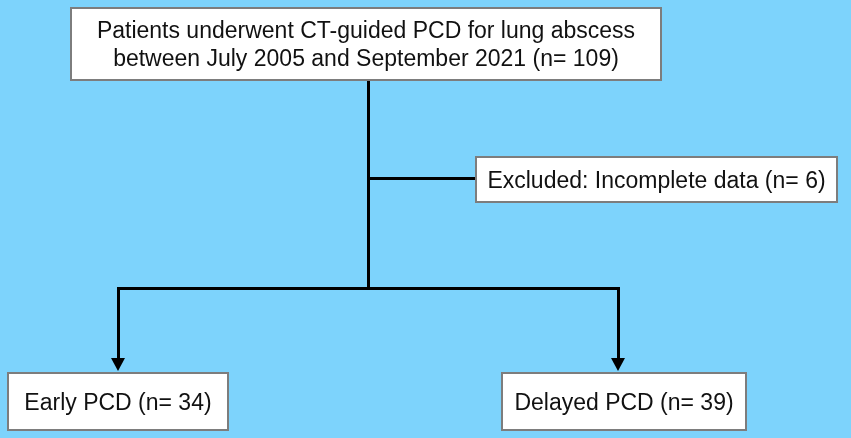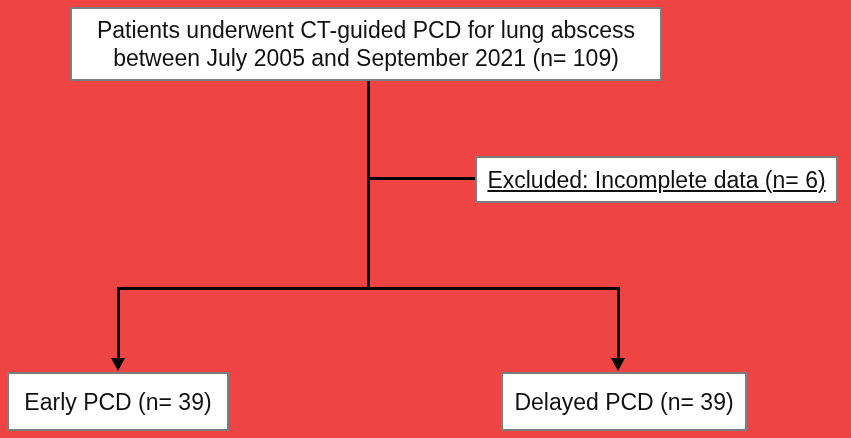--- a/index.html
+++ b/index.html
@@ -4,21 +4,21 @@
 <style>
   html, body {
     margin: 0;
     padding: 0;
     background: #ffffff;
   }
   .canvas {
     position: relative;
     width: 851px;
     height: 438px;
-    background: #ef4444;
+    background: #7dd3fc;
     font-family: "Liberation Sans", "DejaVu Sans", sans-serif;
     color: #111111;
     overflow: hidden;
   }
   .node {
     position: absolute;
     box-sizing: border-box;
     border: 2px solid #7d7d7d;
     background: #ffffff;
     display: flex;
@@ -32,21 +32,20 @@
   .node-top {
     left: 70px; top: 7px;
     width: 592px; height: 74px;
     padding: 0 8px;
   }
   .node-excluded {
     left: 475px; top: 156px;
     width: 363px; height: 47px;
     white-space: nowrap;
     padding: 0 4px;
-    text-decoration: underline;
   }
   .node-early {
     left: 7px; top: 372px;
     width: 222px; height: 59px;
     white-space: nowrap;
   }
   .node-delayed {
     left: 493px; top: 372px;
     width: 246px; height: 59px;
     white-space: nowrap;
@@ -86,20 +85,20 @@
 
   <div class="node node-top">
     <span>Patients underwent CT-guided PCD for lung abscess between July 2005 and September 2021 (n= 109)</span>
   </div>
 
   <div class="node node-excluded">
     <span>Excluded: Incomplete data (n= 6)</span>
   </div>
 
   <div class="node node-early">
-    <span>Early PCD (n= 39)</span>
+    <span>Early PCD (n= 34)</span>
   </div>
 
   <div class="node node-delayed">
     <span>Delayed PCD (n= 39)</span>
   </div>
 
 </div>
 
 </body></html>

